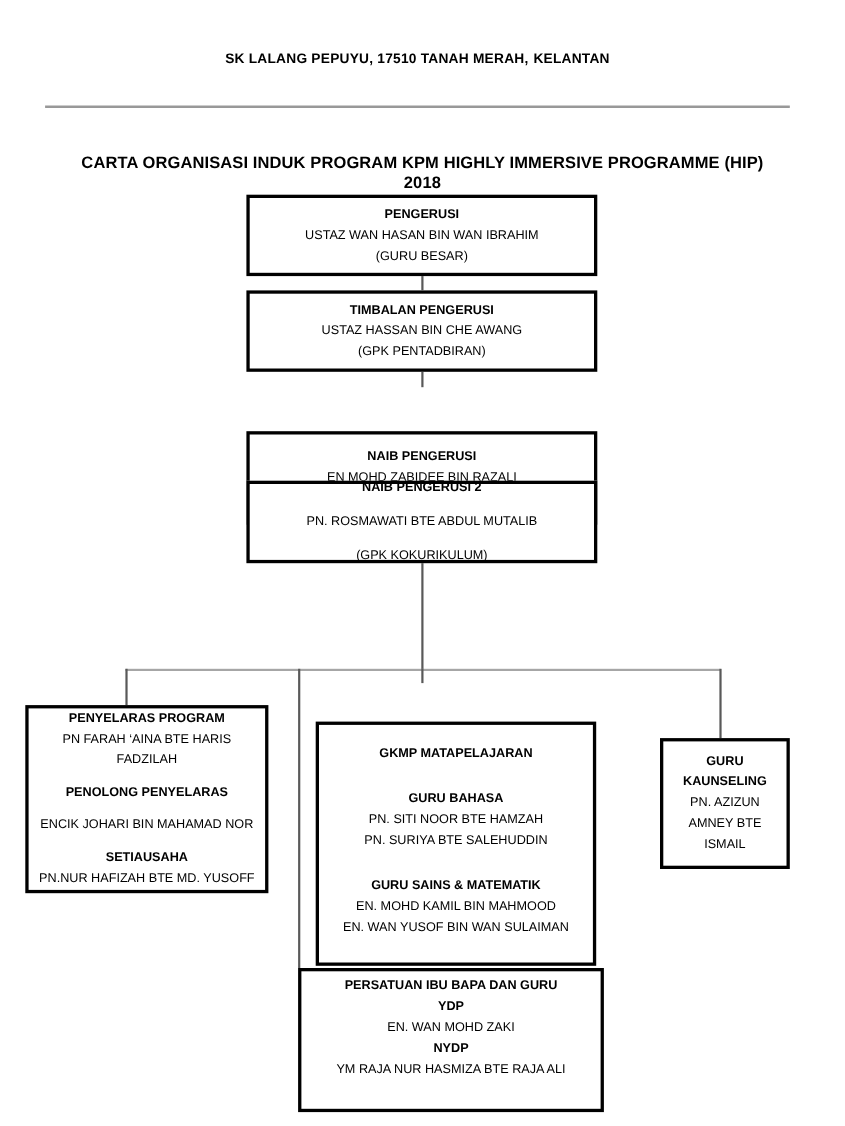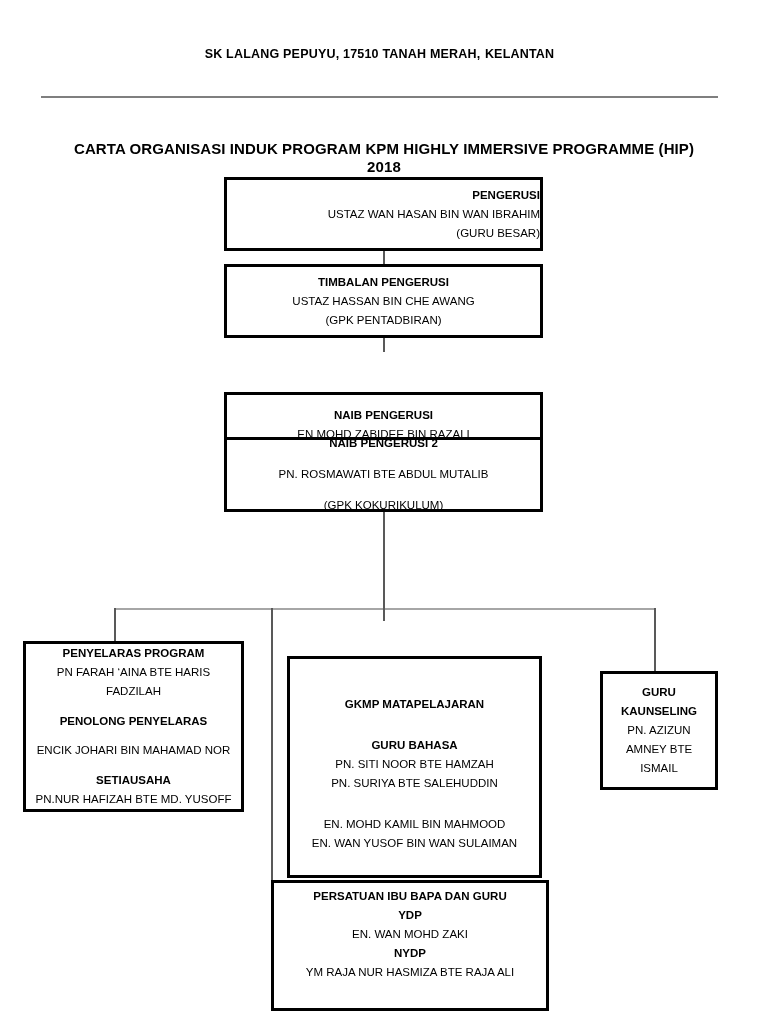--- a/index.html
+++ b/index.html
@@ -122,21 +122,21 @@
   <div class="hline-bar" style="left:114px; top:608px; width:541px;"></div>
 
   <div class="vline" style="left:114px; top:608px; height:33px;"></div>
 
   <div class="vline" style="left:383px; top:608px; height:13px;"></div>
 
   <div class="vline" style="left:654px; top:608px; height:63px;"></div>
 
   <div class="vline" style="left:271px; top:608px; height:272px;"></div>
 
-  <div class="node" style="left:224px; top:177px; width:319px; height:74px;text-align:right;">
+  <div class="node" style="left:224px; top:177px; width:319px; height:74px;">
     <span class="ln bold">PENGERUSI</span>
     <span class="ln">USTAZ WAN HASAN BIN WAN IBRAHIM</span>
     <span class="ln">(GURU BESAR)</span>
   </div>
 
   <div class="node" style="left:224px; top:264px; width:319px; height:74px;">
     <span class="ln bold">TIMBALAN PENGERUSI</span>
     <span class="ln">USTAZ HASSAN BIN CHE AWANG</span>
     <span class="ln">(GPK PENTADBIRAN)</span>
   </div>
@@ -168,20 +168,21 @@
 
   <div class="node" style="left:287px; top:656px; width:255px; height:222px;justify-content:flex-end;">
     <span class="ln bold">GKMP  MATAPELAJARAN</span>
     <span class="ln spacer"></span>
     <span class="ln spacer"></span>
     <span class="ln bold">GURU BAHASA</span>
     <span class="ln">PN. SITI NOOR BTE HAMZAH</span>
     <span class="ln">PN. SURIYA BTE SALEHUDDIN</span>
     <span class="ln spacer"></span>
     <span class="ln spacer"></span>
+    <span class="ln bold">GURU SAINS &amp; MATEMATIK</span>
     <span class="ln">EN. MOHD KAMIL BIN MAHMOOD</span>
     <span class="ln">EN. WAN YUSOF BIN WAN SULAIMAN</span>
     <span class="ln spacer"></span>
     <span class="ln spacer"></span>
   </div>
 
   <div class="node thin" style="left:600px; top:671px; width:118px; height:119px;">
     <span class="ln bold">GURU</span>
     <span class="ln bold">KAUNSELING</span>
     <span class="ln">PN. AZIZUN</span>

